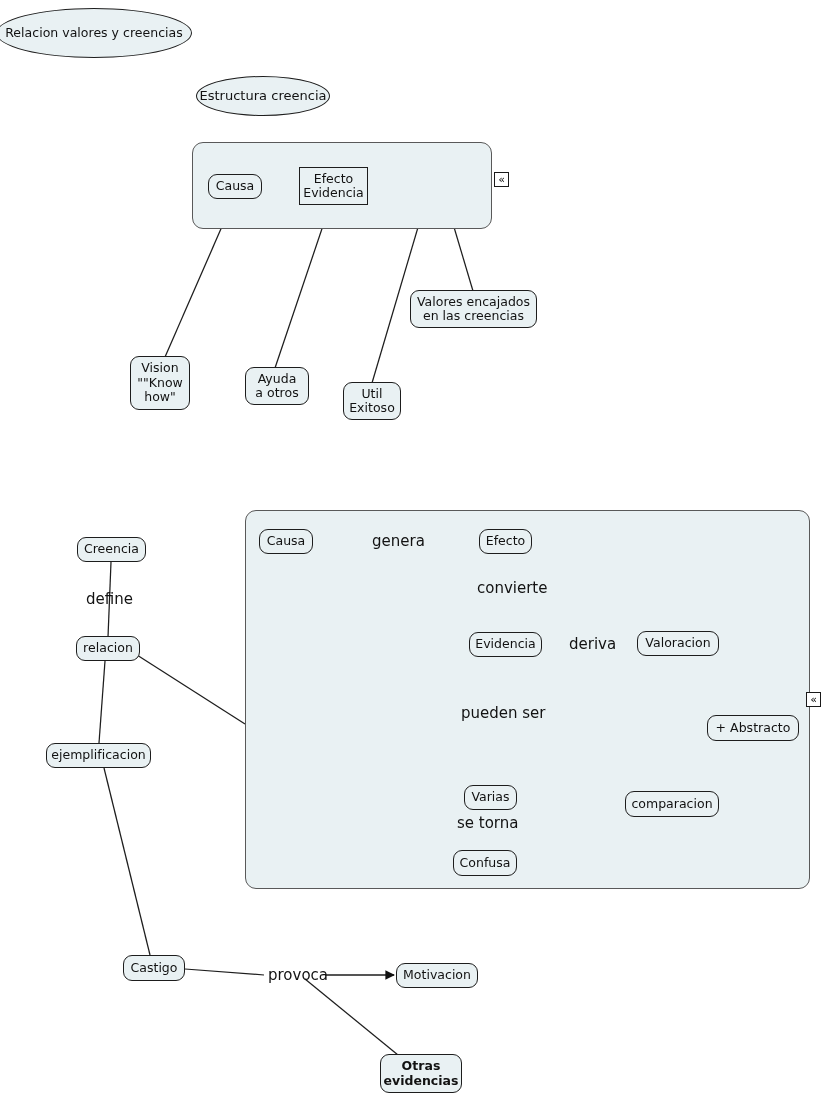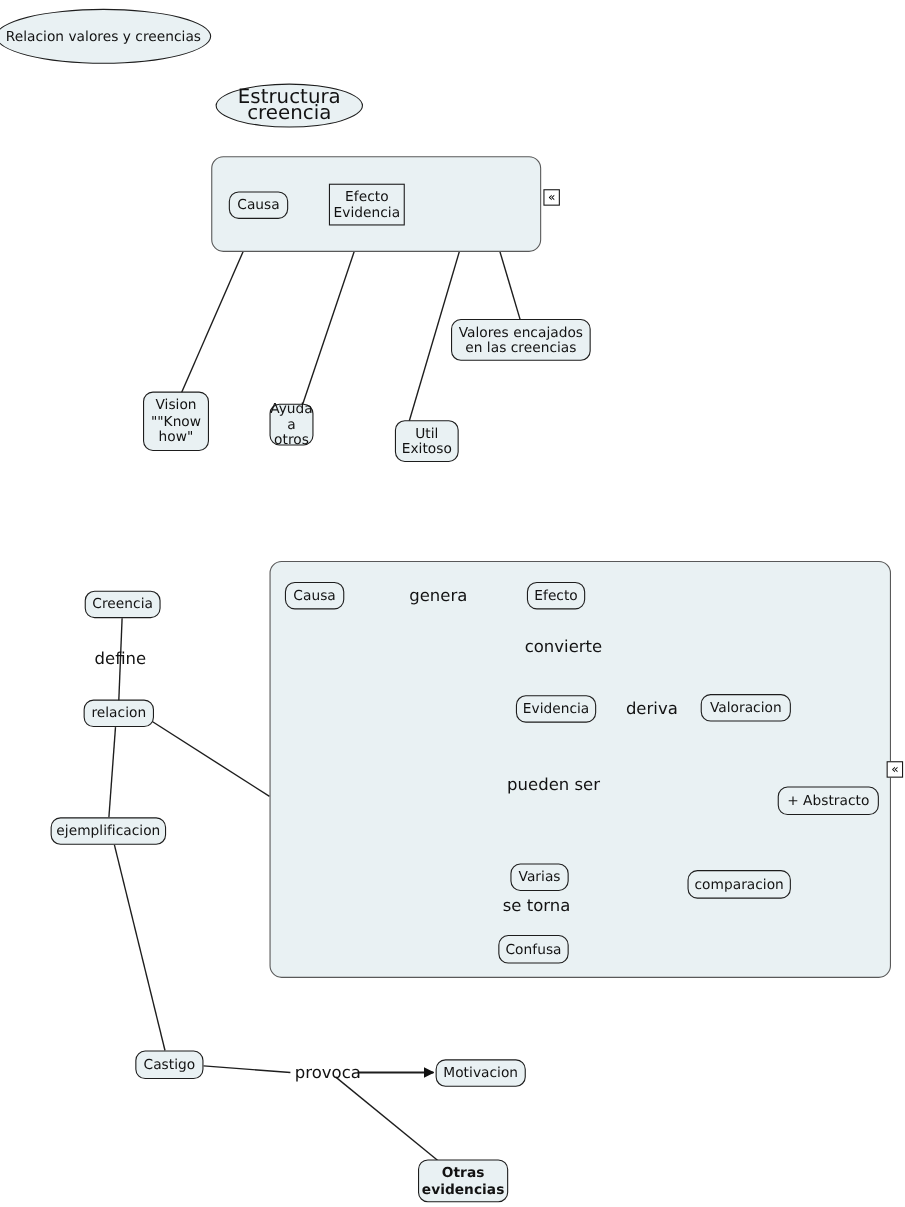--- a/index.html
+++ b/index.html
@@ -144,21 +144,21 @@
       <line x1="744" y1="715" x2="690" y2="659" stroke-width="1.5" marker-end="url(#arrow)"></line>
 
       <line x1="733" y1="741" x2="693" y2="791"></line>
     </g>
   </svg>
 
   <div class="node ellipse" style="left:-4px; top:8px; width:196px; height:50px; font-size:12.5px;">
     <span>Relacion valores y creencias</span>
   </div>
 
-  <div class="node ellipse" style="left:196px; top:76px; width:134px; height:40px; font-size:18px;">
+  <div class="node ellipse" style="left:196px; top:76px; width:134px; height:40px; font-size:13px;">
     <span>Estructura creencia</span>
   </div>
 
   <div class="panel" style="left:192px; top:142px; width:300px; height:87px;"></div>
 
   <div class="collapse-handle" style="left:494px; top:172px;">
     <span>«</span>
   </div>
 
   <div class="node" style="left:208px; top:174px; width:54px; height:25px;">
@@ -170,26 +170,26 @@
 Evidencia</span>
   </div>
 
 
   <div class="node" style="left:130px; top:356px; width:60px; height:54px;">
     <span>Vision
 ""Know
 how"</span>
   </div>
 
-  <div class="node" style="left:245px; top:367px; width:40px; height:38px;">
+  <div class="node" style="left:245px; top:367px; width:64px; height:38px;">
     <span>Ayuda
 a otros</span>
   </div>
 
-  <div class="node" style="left:343px; top:382px; width:58px; height:38px;margin-left:16px;">
+  <div class="node" style="left:343px; top:382px; width:58px; height:38px;">
     <span>Util
 Exitoso</span>
   </div>
 
   <div class="node" style="left:410px; top:290px; width:127px; height:38px;">
     <span>Valores encajados
 en las creencias</span>
   </div>
 
   <div class="panel" style="left:245px; top:510px; width:565px; height:379px;"></div>

